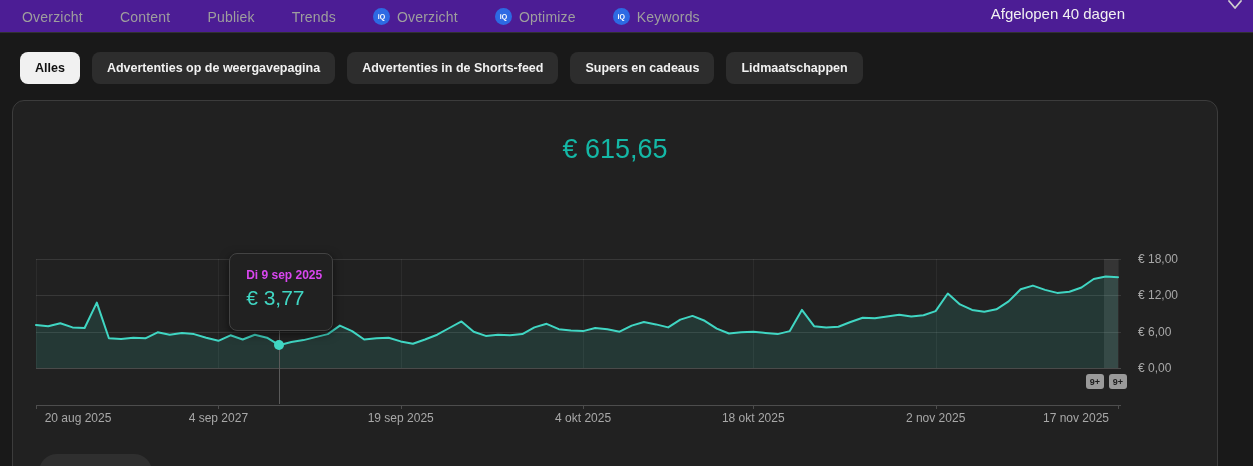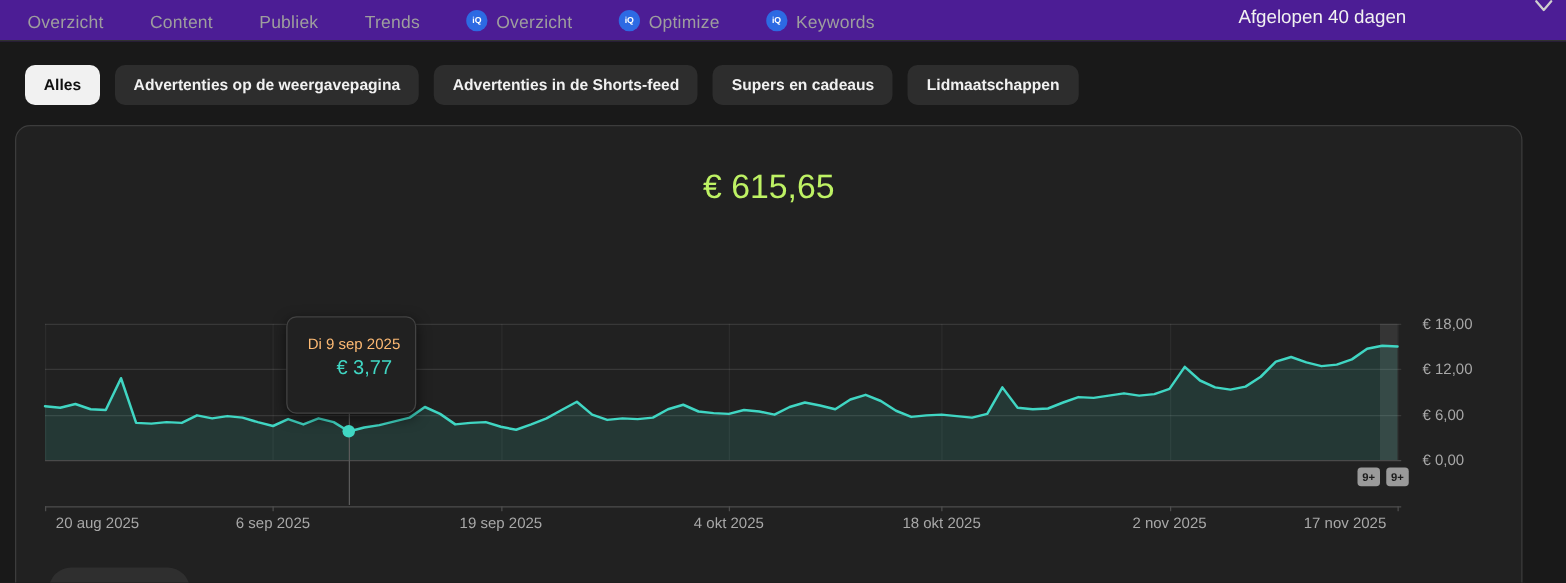--- a/index.html
+++ b/index.html
@@ -55,21 +55,21 @@
     position:absolute; left:12px; top:100px; width:1206px; height:380px;
     background:#212121; border:1px solid #3c3c3c; border-radius:12px;
   }
   #metric-head {
     position:absolute; left:0; top:18px; width:100%;
     display:flex; align-items:center; justify-content:center; gap:7px;
     font-size:12.5px; font-weight:700; color:#aaa;
   }
   #metric-value {
     position:absolute; left:0; top:33px; width:100%;
-    text-align:center; font-size:27px; font-weight:400; color:#bef264;
+    text-align:center; font-size:27px; font-weight:400; color:#14b8a6;
   }
   
   .gridline-h { position:absolute; height:1px; background:#383838; }
   .gridline-h.zero { background:#4a4a4a; }
   .gridline-v { position:absolute; width:1px; background:rgba(255,255,255,0.05); }
   .y-label {
     position:absolute; left:1125px; font-size:12px; color:#a8a8a8;
     transform:translateY(-50%); white-space:nowrap;
   }
   #chart-svg { position:absolute; overflow:visible; }
@@ -82,22 +82,22 @@
     position:absolute; font-size:12px; color:#a8a8a8;
     transform:translateX(-50%); white-space:nowrap;
   }
   
   #tooltip {
     position:absolute; width:104px; height:78px;
     background:#212121; border:1px solid #434343; border-radius:8px;
     box-shadow:0 3px 10px rgba(0,0,0,.55);
     padding:14px 0 0 16px; z-index:5;
   }
-  #tooltip-date { font-size:12px; font-weight:400; color:#fdba74; }
-  #tooltip-value { margin-top:4px; font-size:16px;margin-left:23px; }
+  #tooltip-date { font-size:12px; font-weight:700; color:#d946ef; }
+  #tooltip-value { margin-top:4px; font-size:21px; }
   #hover-line { position:absolute; width:1px; background:#5a5a5a; z-index:2; }
   #hover-dot {
     position:absolute; width:10px; height:10px; border-radius:50%;
     transform:translate(-50%,-50%); z-index:6;
   }
   
   .count-badge {
     position:absolute; width:18px; height:15px; border-radius:3px;
     background:#9a9a9a; color:#1c1c1c; font-size:9px; font-weight:700;
     display:flex; align-items:center; justify-content:center; cursor:pointer;
@@ -192,21 +192,21 @@
 
     <div id="badge-layer">
         <div class="count-badge" style="left: 1073px; top: 273px;">9+</div>
         <div class="count-badge" style="left: 1096px; top: 273px;">9+</div>
       </div>
     <div id="xaxis-layer">
         <div id="axis-line" style="left:23px;top:304px;width:1085px"></div>
         <div class="x-tick" style="left:23px;top:304px"></div>
         <div class="x-label" style="left:65px;top:310px">20 aug 2025</div>
         <div class="x-tick" style="left:205.35955056179776px;top:304px"></div>
-        <div class="x-label" style="left:205.35955056179776px;top:310px">6 sep 2025</div>
+        <div class="x-label" style="left:205.35955056179776px;top:310px">4 sep 2027</div>
         <div class="x-tick" style="left:387.7191011235955px;top:304px"></div>
         <div class="x-label" style="left:387.7191011235955px;top:310px">19 sep 2025</div>
         <div class="x-tick" style="left:570.0786516853933px;top:304px"></div>
         <div class="x-label" style="left:570.0786516853933px;top:310px">4 okt 2025</div>
         <div class="x-tick" style="left:740.2808988764044px;top:304px"></div>
         <div class="x-label" style="left:740.2808988764044px;top:310px">18 okt 2025</div>
         <div class="x-tick" style="left:922.6404494382023px;top:304px"></div>
         <div class="x-label" style="left:922.6404494382023px;top:310px">2 nov 2025</div>
         <div class="x-tick" style="left:1105px;top:304px"></div>
         <div class="x-label" style="left:1063px;top:310px">17 nov 2025</div>

